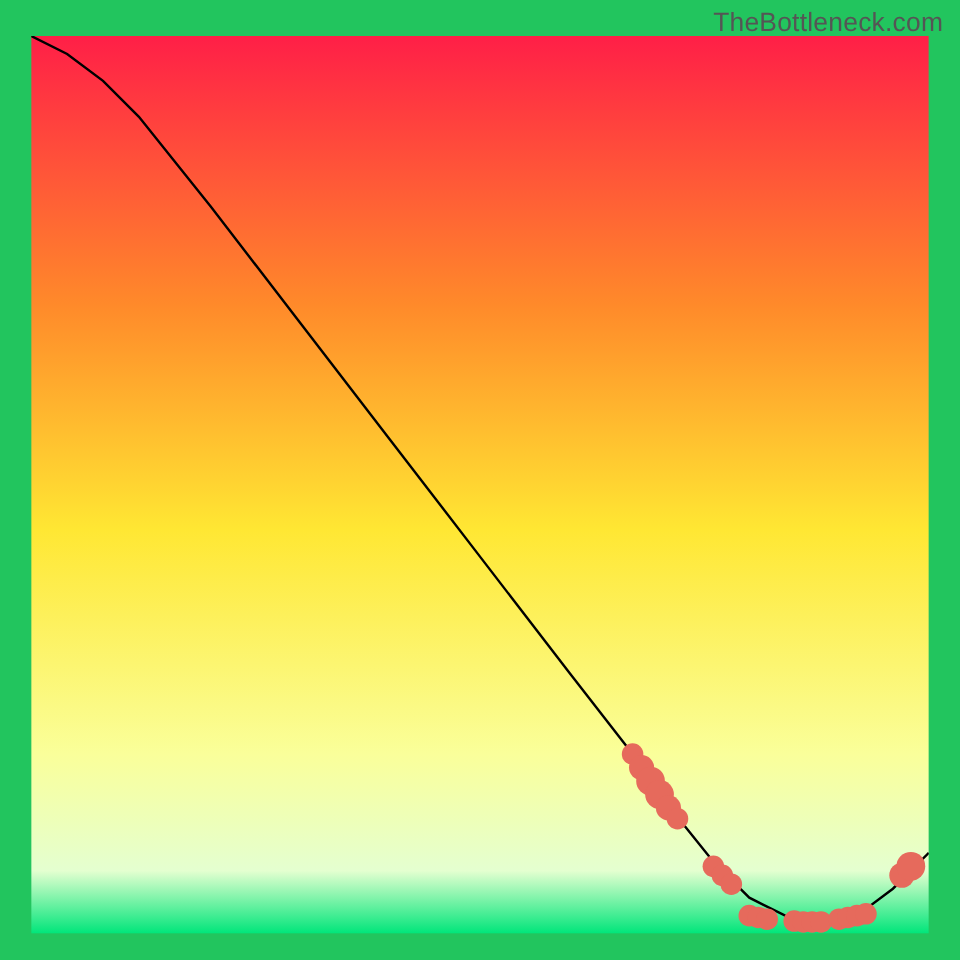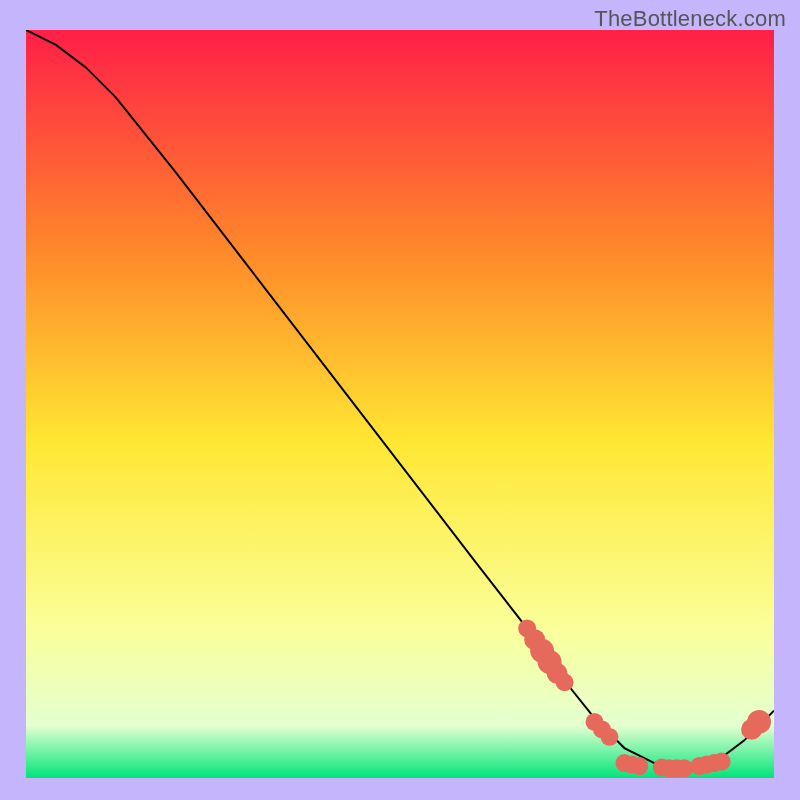--- a/index.html
+++ b/index.html
@@ -1,20 +1,20 @@
 <!DOCTYPE html>
 <html><head>
 <meta charset="utf-8">
 <style>
   * { margin: 0; padding: 0; box-sizing: border-box; }
   html, body { width: 800px; height: 800px; background: #000; overflow: hidden; }
   .outer {
     width: 800px;
     height: 800px;
-    background: #c4b5fd;
+    background: #22c55e;
     position: relative;
   }
   .watermark {
     position: absolute;
     top: 6px;
     right: 14px;
     font-family: Arial, Helvetica, sans-serif;
     font-size: 22px;
     color: #555;
     letter-spacing: 0.2px;

